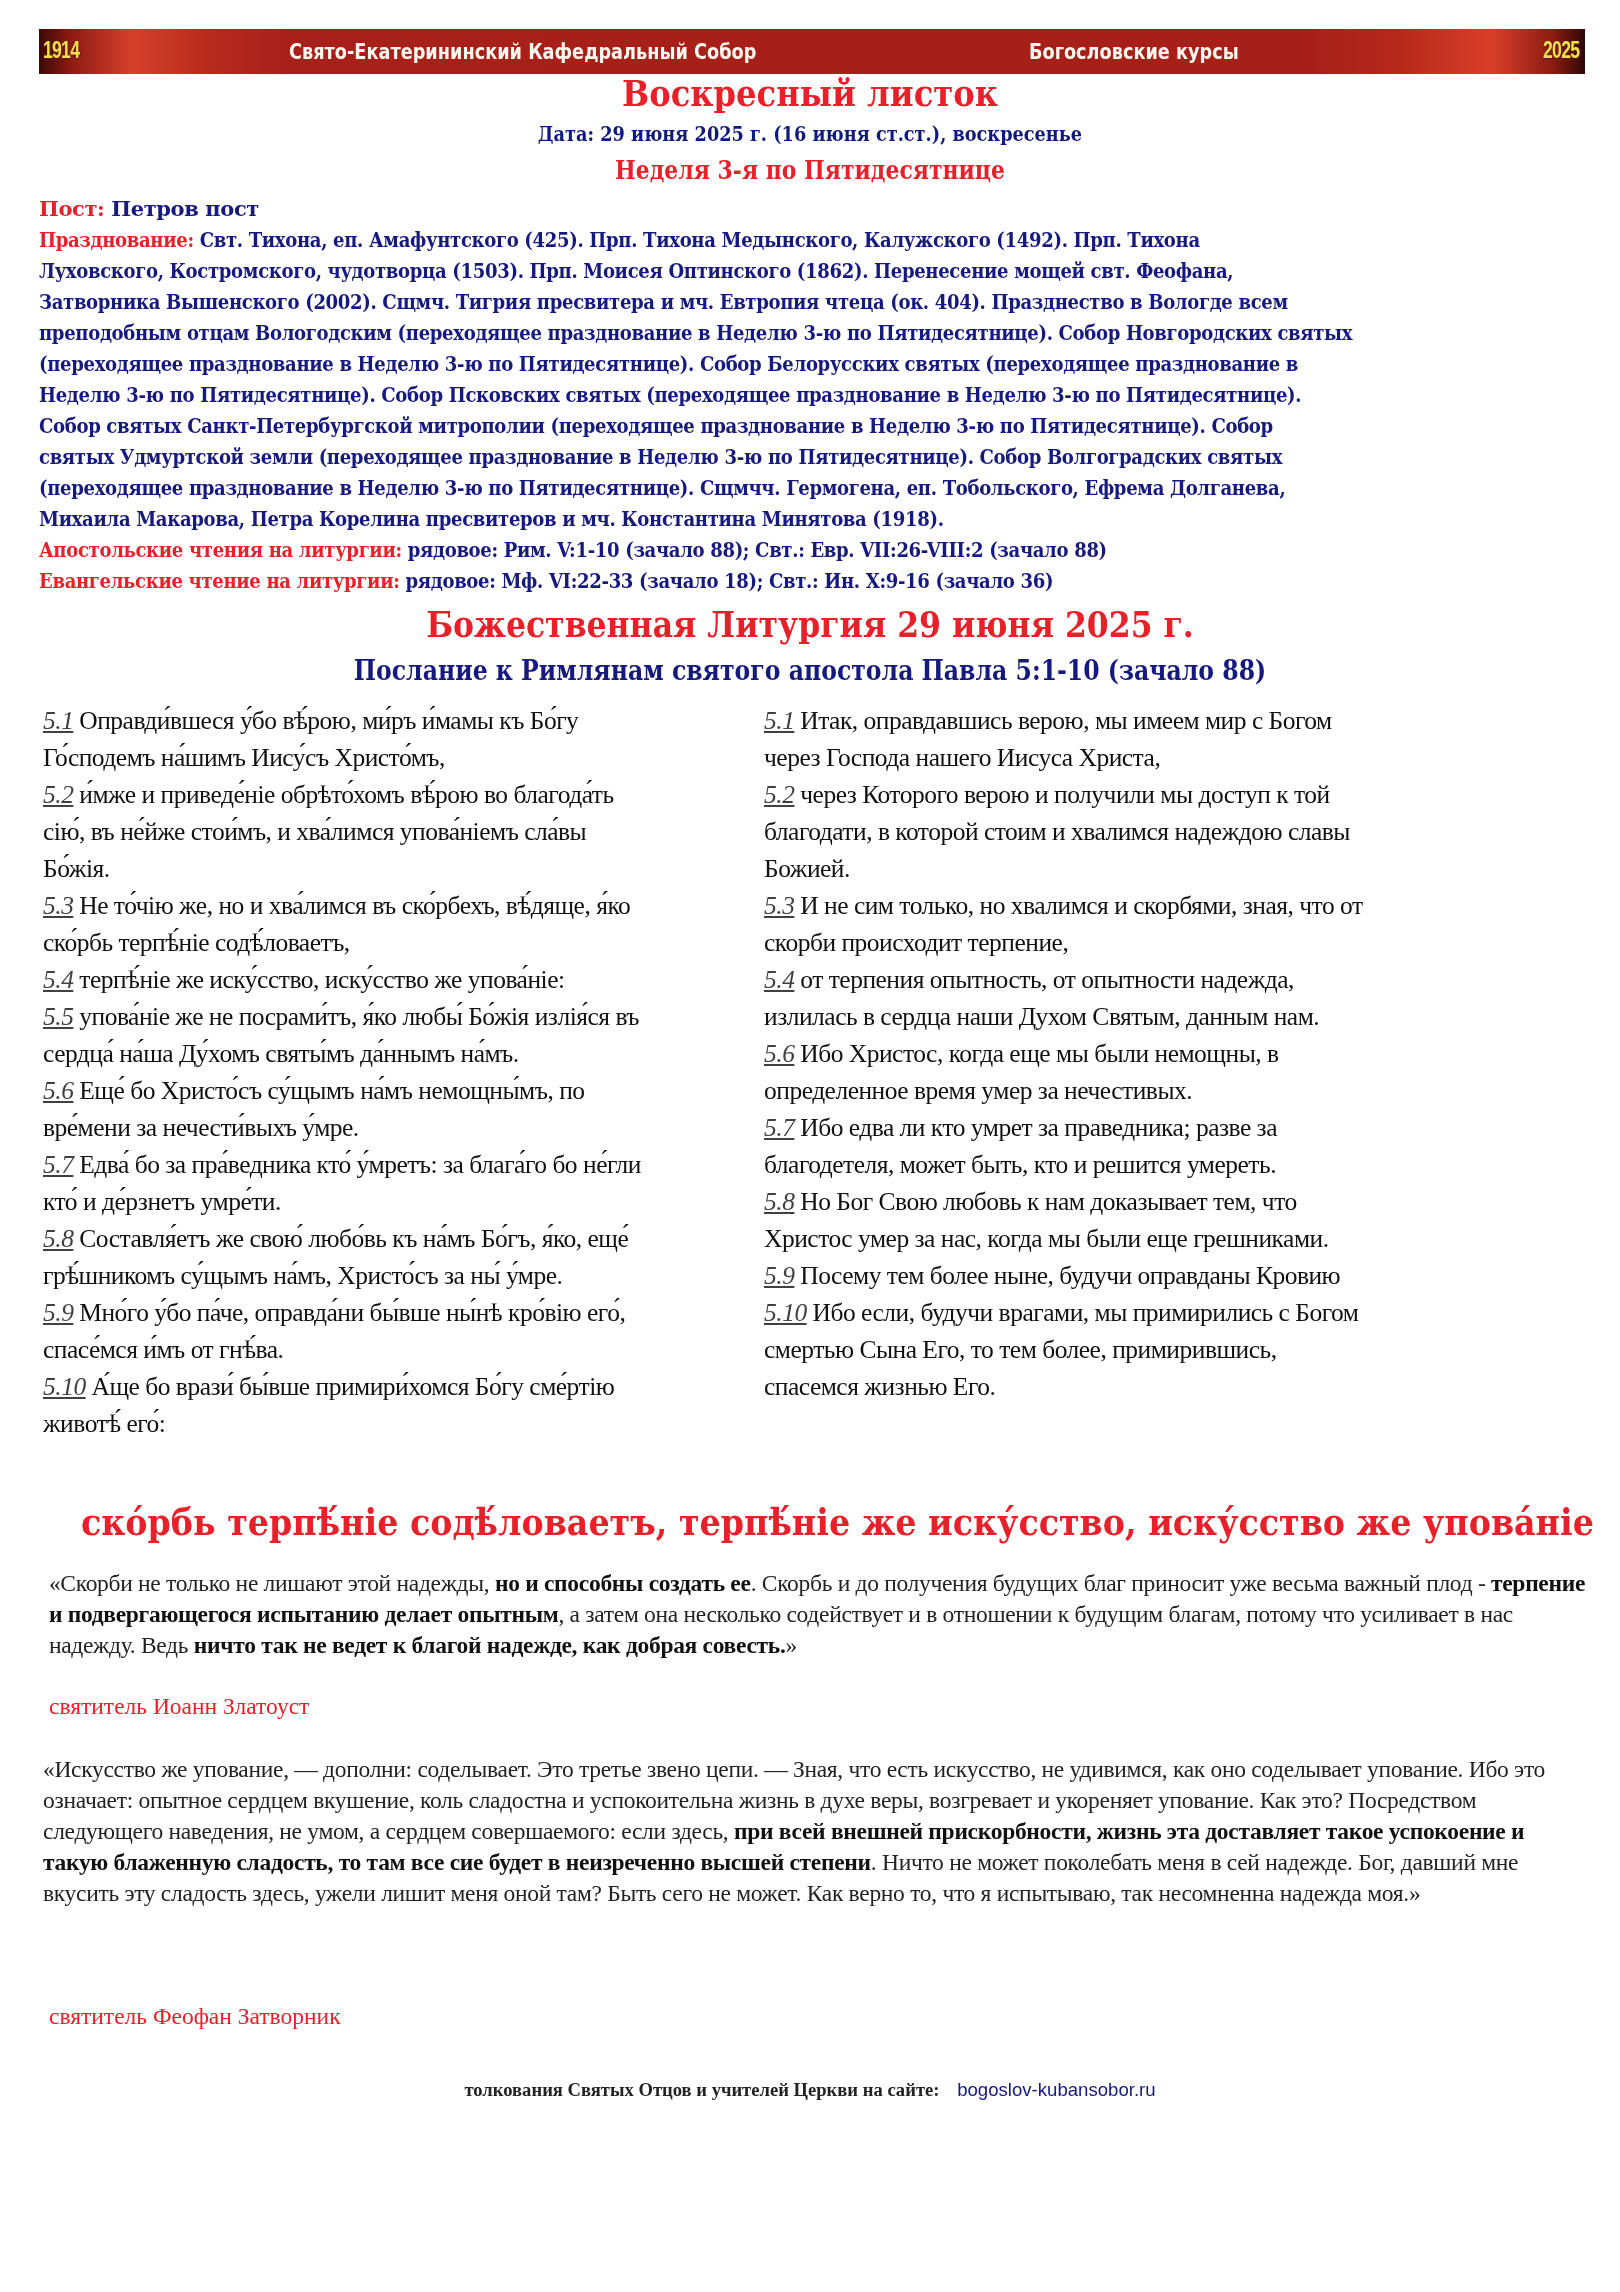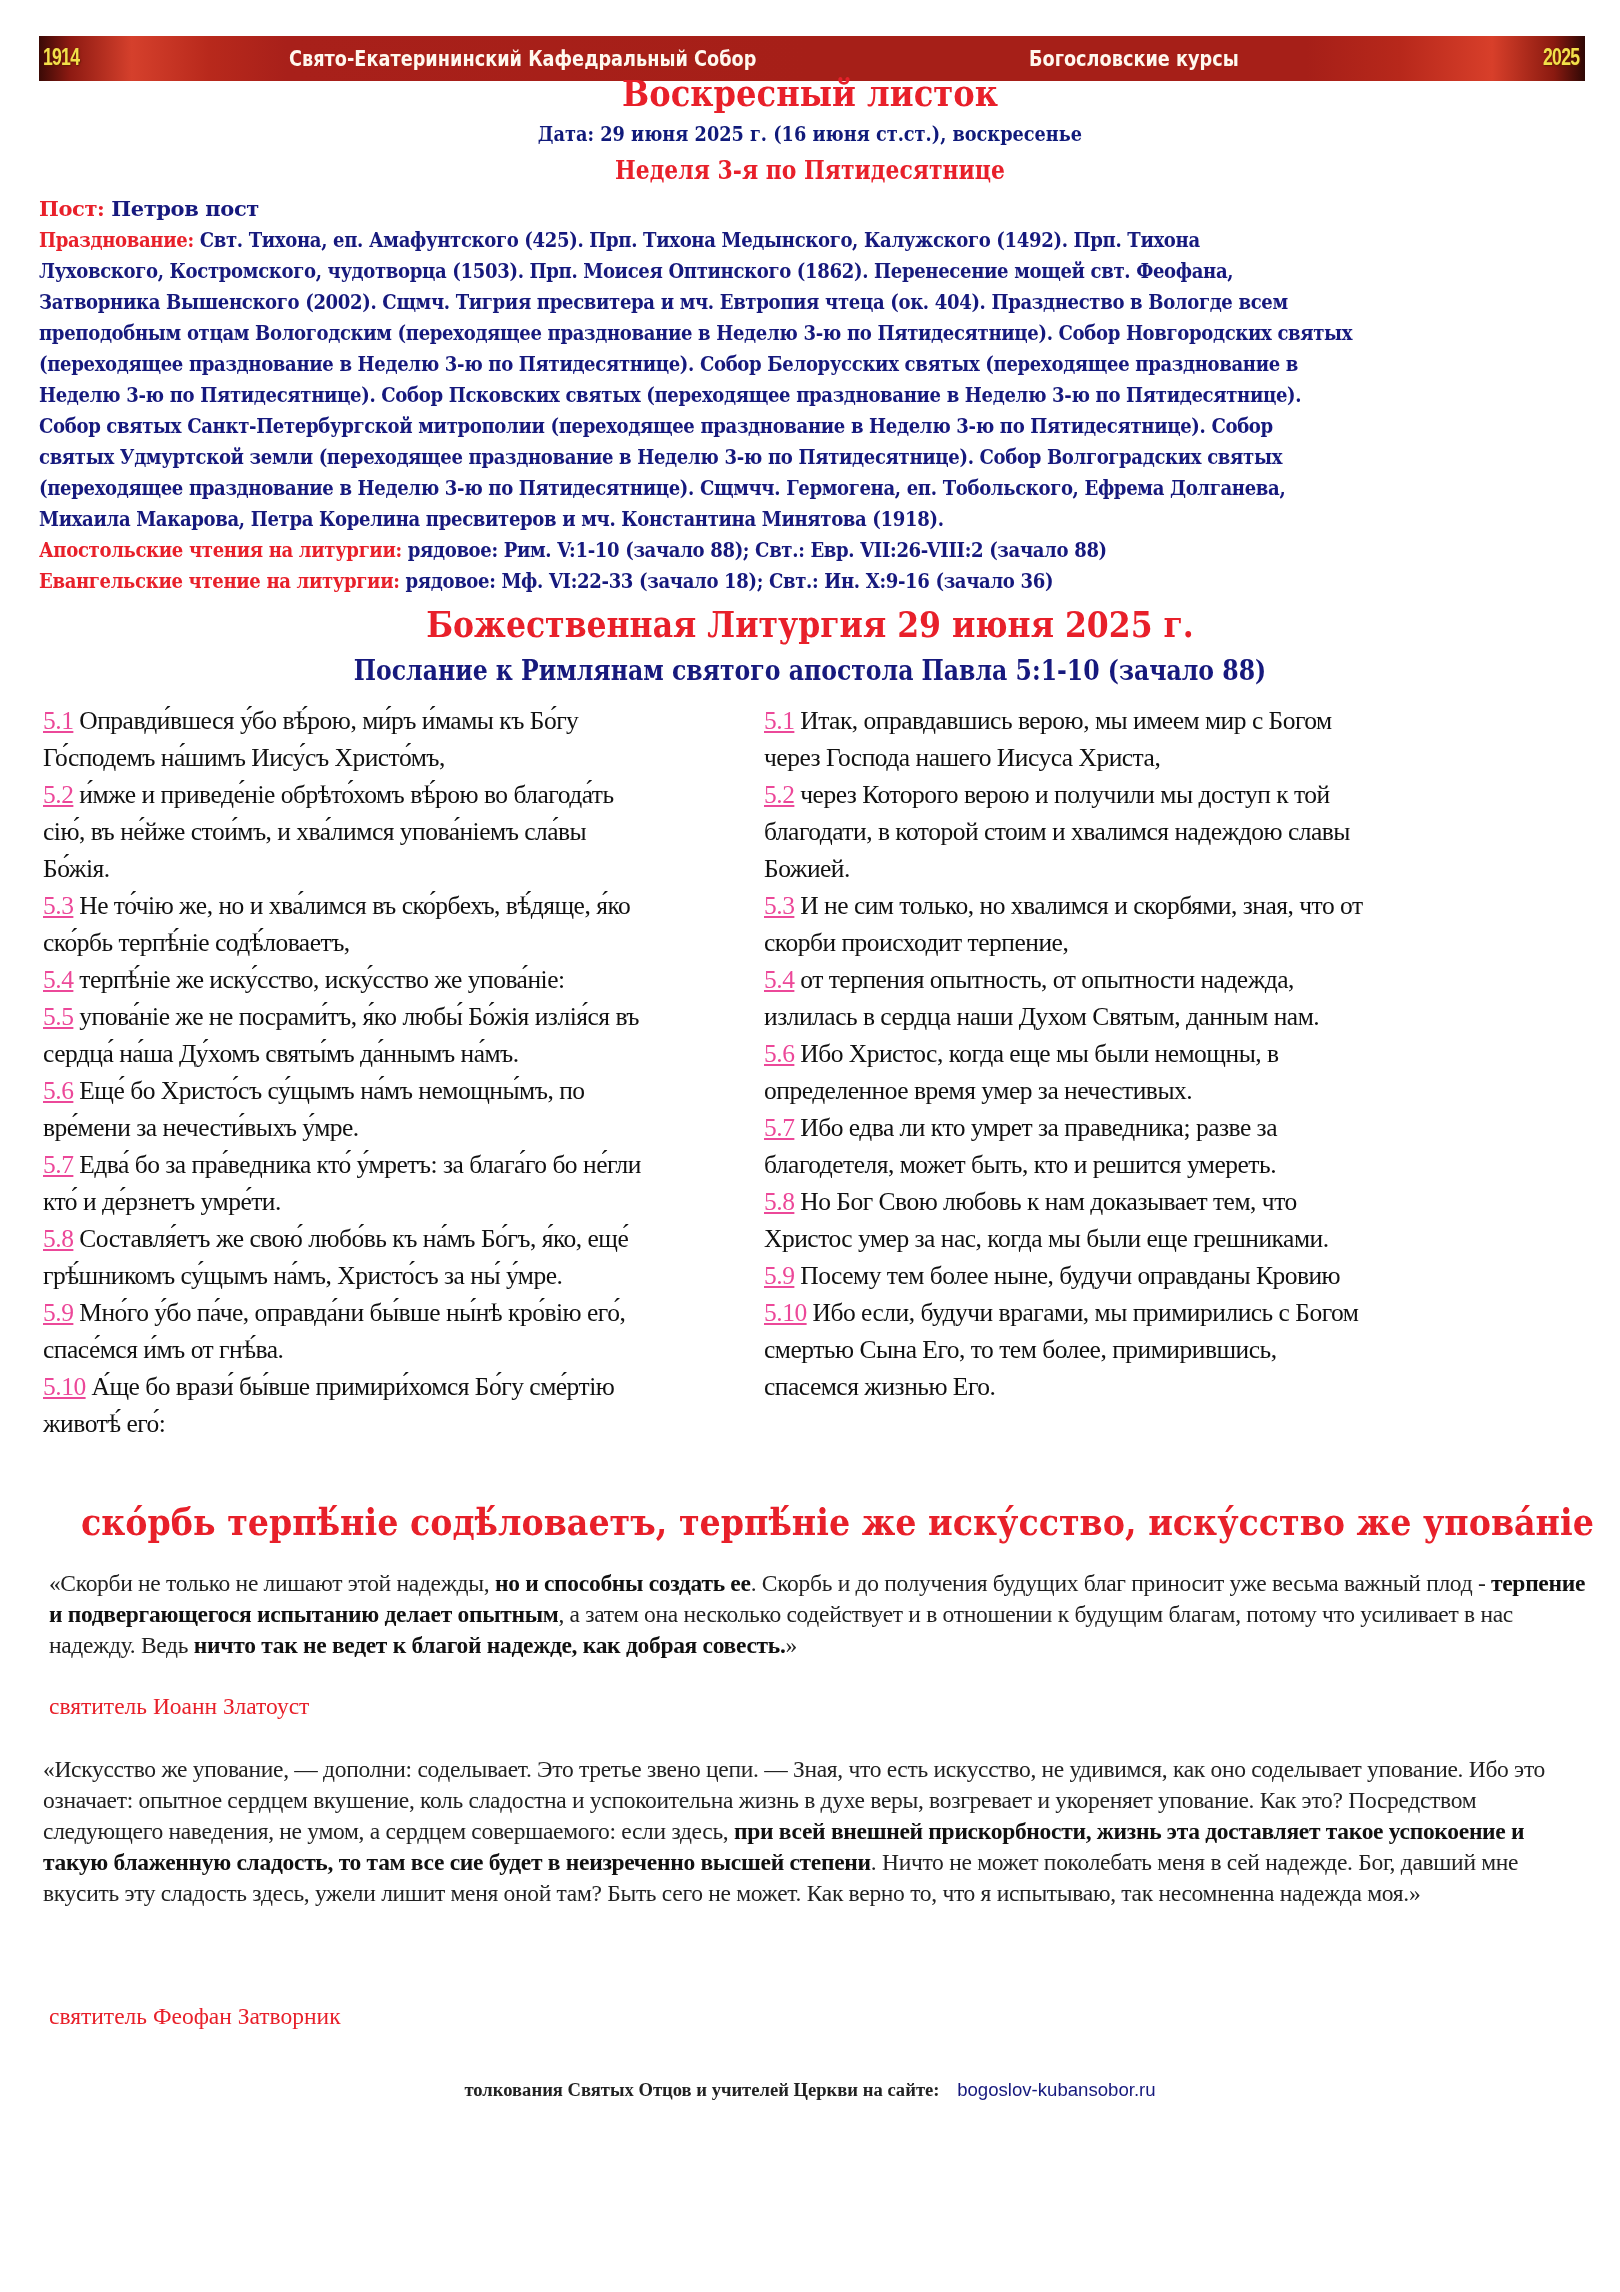--- a/index.html
+++ b/index.html
@@ -1,18 +1,18 @@
 <!DOCTYPE html>
 <html><head>
 <meta charset="utf-8">
 <style>
   html, body { margin: 0; padding: 0; background: #ffffff; }
   body { width: 1620px; height: 2293px; position: relative; overflow: hidden; font-family: "Liberation Serif", serif; color: #111; }
 
-  .banner { position: absolute; left: 39px; top: 36px; width: 1546px; height: 45px;
+  .banner { position: absolute; left: 39px; top: 29px; width: 1546px; height: 45px;
     background: linear-gradient(90deg, #3a0a06 0%, #8d1a12 2%, #d5402c 6%, #b8291c 11%, #a8201a 16%, #a61f18 50%, #a61f18 82%, #b7281b 88%, #d83f2a 94%, #8a1a10 98%, #2e0805 100%);
     display: flex; align-items: center; }
   .banner .year { position: absolute; top: 7.8px; font-family: "Liberation Sans", sans-serif; font-weight: bold; font-size: 23.5px;
     color: #f2e04a; text-shadow: 1px 1px 2px #5a1a00; letter-spacing: -1px; transform: scaleX(0.75); }
   .banner .y-left { left: 3.9px; transform-origin: left; }
   .banner .y-right { right: 5.9px; transform-origin: right; }
   .banner .t { position: absolute; top: 9.8px; font-family: "DejaVu Sans", sans-serif; font-weight: bold; font-size: 21.6px; color: #fff8ee; transform: scaleX(0.82); transform-origin: left; white-space: nowrap; }
   .banner .t-left { left: 250px; }
   .banner .t-right { left: 990px; }
 
@@ -26,21 +26,21 @@
   .info p { margin: 0; }
   .info .feast { transform: scaleX(0.86); transform-origin: left; width: 1802px; }
 
   .lit-title { top: 604px; font-family: "DejaVu Serif", serif; font-weight: bold; font-size: 35px; color: #e8202a; transform: scaleX(0.9); }
   .epistle { top: 654px; font-family: "DejaVu Serif", serif; font-weight: bold; font-size: 27.4px; color: #16197d; transform: scaleX(0.86); }
 
   .col { position: absolute; top: 702px; width: 765px; font-family: "Liberation Serif", serif; font-size: 25.5px; line-height: 37px; color: #111; letter-spacing: -0.5px; }
   .col-left { left: 43px; }
   .col-right { left: 764px; }
   .col p { margin: 0; }
-  .vn { color: #ec4899; text-decoration: underline; font-weight: normal; }
+  .vn { color: #404040; text-decoration: underline; font-weight: normal; font-style: italic; }
 
   .slav { top: 1500px; font-family: "DejaVu Serif", serif; font-weight: bold; font-size: 37px; color: #e8202a; transform: scaleX(0.9); letter-spacing: 0px; }
 
   .quote { position: absolute; left: 43px; width: 1544px; font-family: "Liberation Serif", serif; font-size: 23.5px; line-height: 31px; color: #222; letter-spacing: -0.3px; }
   .quote b { color: #111; }
   .q1 { top: 1568px; padding-left: 5.9px; }
   .author { position: absolute; left: 49px; font-family: "Liberation Serif", serif; font-size: 23.5px; color: #e8202a; }
   .a1 { top: 1693px; }
   .q2 { top: 1754px; }
   .a2 { top: 2003px; }

